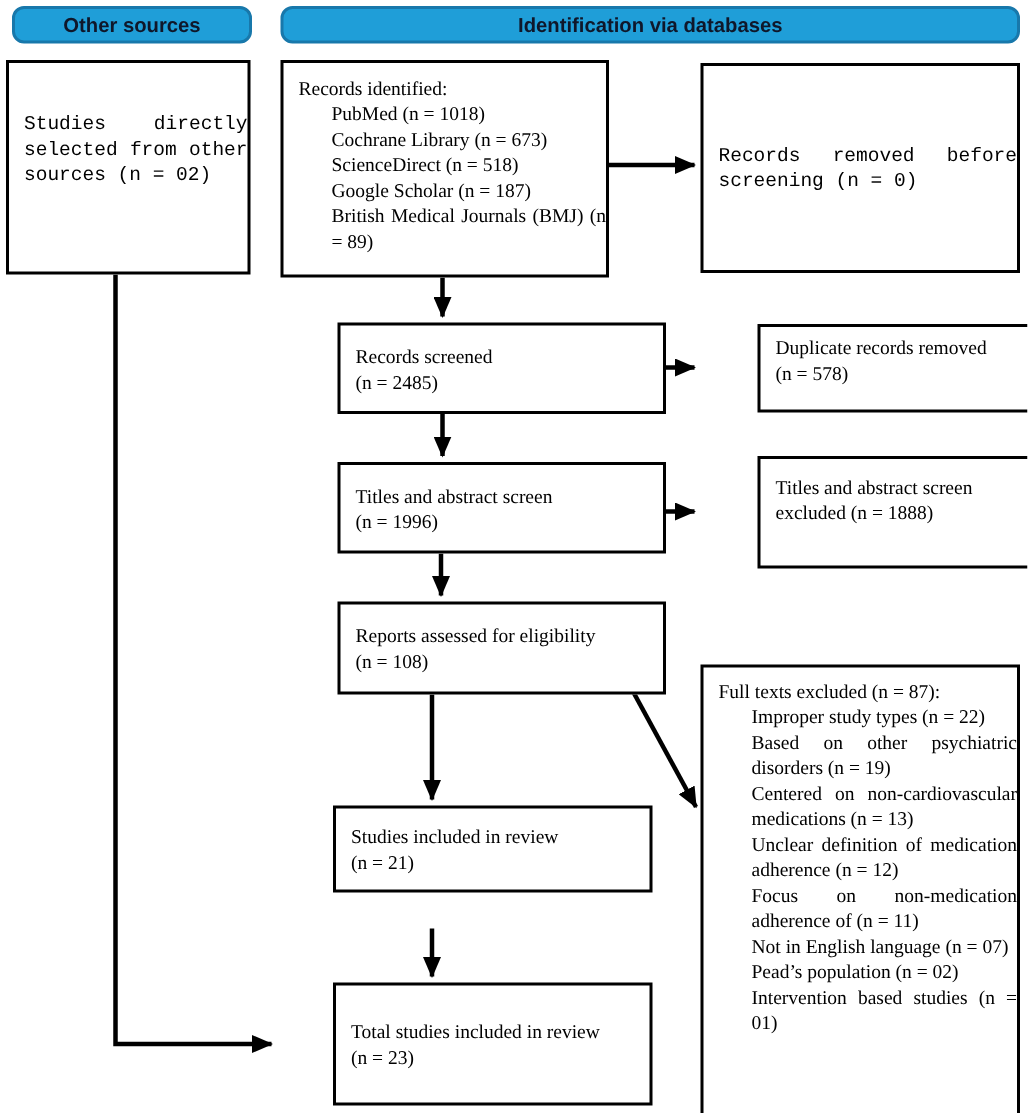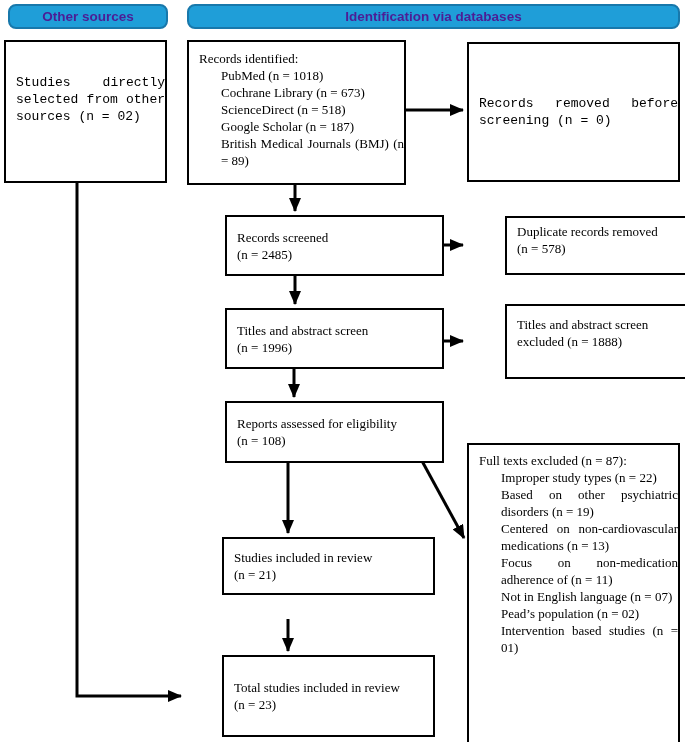--- a/index.html
+++ b/index.html
@@ -26,21 +26,21 @@
     height: 25px;
     background: #1f9ed8;
     border: 2px solid #1878ab;
     border-radius: 8px;
     display: flex;
     align-items: center;
     justify-content: center;
     font-family: "Liberation Sans", sans-serif;
     font-weight: bold;
     font-size: 13.5px;
-    color: #4c1d95;
+    color: #0f172a;
     z-index: 2;
   }
   #hdr-other { left: 8px;   top: 4px; width: 160px; }
   #hdr-ident { left: 187px; top: 4px; width: 493px; }
 
   
   .box {
     position: absolute;
     box-sizing: border-box;
     background: #ffffff;
@@ -131,19 +131,20 @@
 (n = 578)</div>
 
   <div class="box pre" id="box-titlesex">Titles and abstract screen
 excluded (n = 1888)</div>
 
   <div class="box" id="box-fulltext">
     <div>Full texts excluded (n = 87):</div>
     <div class="list-item">Improper study types (n = 22)</div>
     <div class="list-item">Based on other psychiatric disorders (n = 19)</div>
     <div class="list-item">Centered on non-cardiovascular medications (n = 13)</div>
+    <div class="list-item">Unclear definition of medication adherence (n = 12)</div>
     <div class="list-item">Focus on non-medication adherence of (n = 11)</div>
     <div class="list-item">Not in English language (n = 07)</div>
     <div class="list-item">Pead’s population (n = 02)</div>
     <div class="list-item">Intervention based studies (n = 01)</div>
   </div>
 
 </div>
 
 </body></html>

